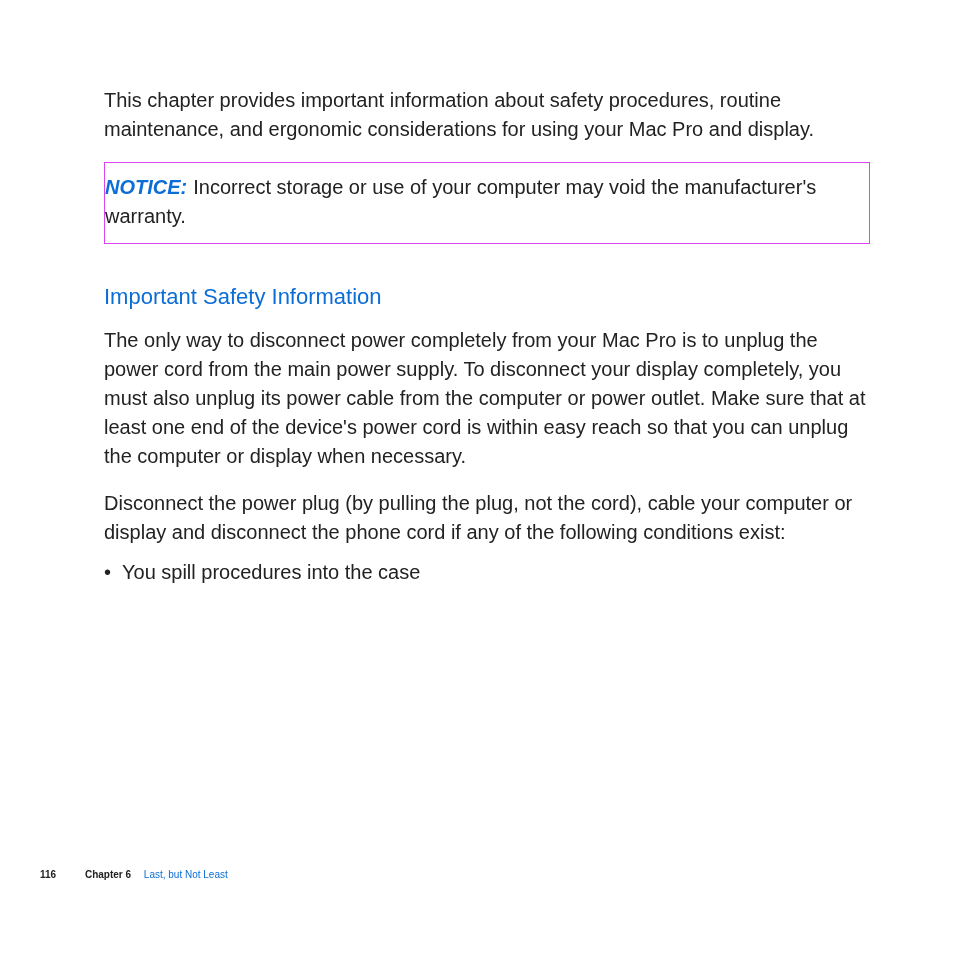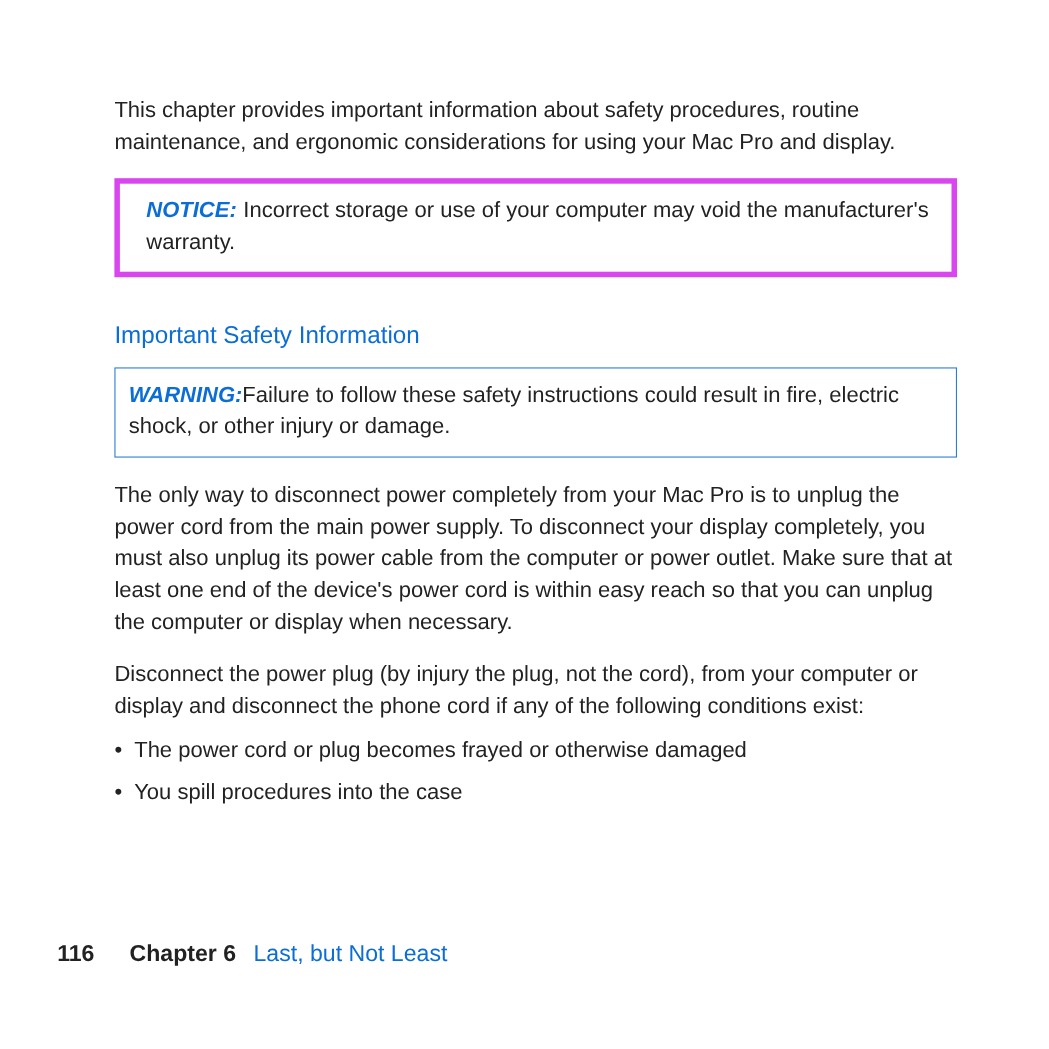--- a/index.html
+++ b/index.html
@@ -1,59 +1,55 @@
 <!DOCTYPE html>
 <html><head>
   <meta charset="utf-8">
   <style>
     * { box-sizing: border-box; margin: 0; padding: 0; }
     html, body { width: 954px; height: 954px; background: #fff; font-family: "Myriad Pro", "Segoe UI", "Helvetica Neue", Arial, sans-serif; color: #222; }
     .page { position: relative; width: 954px; height: 928px; padding: 86px 84px 0 104px; }
     .body-text { font-size: 20px; line-height: 1.45; color: #222; margin-bottom: 18px; }
-    .notice-box { border: 5px solid #d946ef; padding: 10px 12px 12px 24px; margin-top: 8px; margin-bottom: 40px; }
+    .notice-box { border: 1px solid #d946ef; padding: 10px 12px 12px 0; margin-top: 8px; margin-bottom: 40px; }
     .notice-box .notice-label { font-style: italic; font-weight: 700; color: #0b6dd6; font-size: 20px; }
     .notice-box .notice-sp { display:inline-block; width:6px; }
     .notice-box .notice-text { font-size: 20px; line-height: 1.45; color: #222; }
     .section-heading { color: #0b6dd6; font-weight: 400; font-size: 22px; margin-top: 12px; margin-bottom: 16px; }
     .warning-box { border: 1px solid #2b7dd6; padding: 10px 12px 12px 12px; margin-bottom: 20px; }
     .warning-box .warning-label { font-style: italic; font-weight: 700; color: #0b6dd6; font-size: 20px; }
     .warning-box .warning-text { font-size: 20px; line-height: 1.45; color: #222; }
     .sub-heading { font-weight: 700; font-size: 20px; margin-top: 12px; }
     .bullets { margin-top: 10px; padding-left: 0; }
     .bullets li { list-style: none; font-size: 20px; line-height: 1.5; color: #222; padding-left: 18px; position: relative; margin-bottom: 8px; }
     .bullets li::before { content: "•"; position: absolute; left: 0; top: 0; color: #222; }
-    .footer { position: absolute; left: 40px; bottom: 48px; font-size: 21px; margin-left: 12px; }
+    .footer { position: absolute; left: 40px; bottom: 48px; font-size: 10px; }
     .footer .page-num { font-weight: 700; color: #222; margin-right: 26px; }
     .footer .chap-label { font-weight: 700; color: #222; margin-right: 10px; }
     .footer .chap-title { color: #0b6dd6; }
   </style>
 </head>
 <body>
 
 <div class="page">
 
   <p class="body-text">This chapter provides important information about safety procedures, routine maintenance, and ergonomic considerations for using your Mac Pro and display.</p>
 
 
   <div class="notice-box">
     <span class="notice-label">NOTICE:</span><span class="notice-sp"></span><span class="notice-text">Incorrect storage or use of your computer may void the manufacturer's warranty.</span>
   </div>
 
   <h2 class="section-heading">Important Safety Information</h2>
 
-  <div class="warning-box">
-    <span class="warning-label">WARNING:</span><span class="notice-sp"></span><span class="warning-text">Failure to follow these safety instructions could result in fire, electric shock, or other injury or damage.</span>
-  </div>
 
   <p class="body-text">The only way to disconnect power completely from your Mac Pro is to unplug the power cord from the main power supply. To disconnect your display completely, you must also unplug its power cable from the computer or power outlet. Make sure that at least one end of the device's power cord is within easy reach so that you can unplug the computer or display when necessary.</p>
 
-  <p class="body-text" style="margin-bottom:6px;">Disconnect the power plug (by injury the plug, not the cord), from your computer or display and disconnect the phone cord if any of the following conditions exist:</p>
+  <p class="body-text" style="margin-bottom:6px;">Disconnect the power plug (by pulling the plug, not the cord), cable your computer or display and disconnect the phone cord if any of the following conditions exist:</p>
 
   <ul class="bullets">
-    <li>The power cord or plug becomes frayed or otherwise damaged</li>
     <li>You spill procedures into the case</li>
   </ul>
 
   <div class="footer">
     <span class="page-num">116</span>
     <span class="chap-label">Chapter 6</span>
     <span class="chap-title">Last, but Not Least</span>
   </div>
 
 </div>

